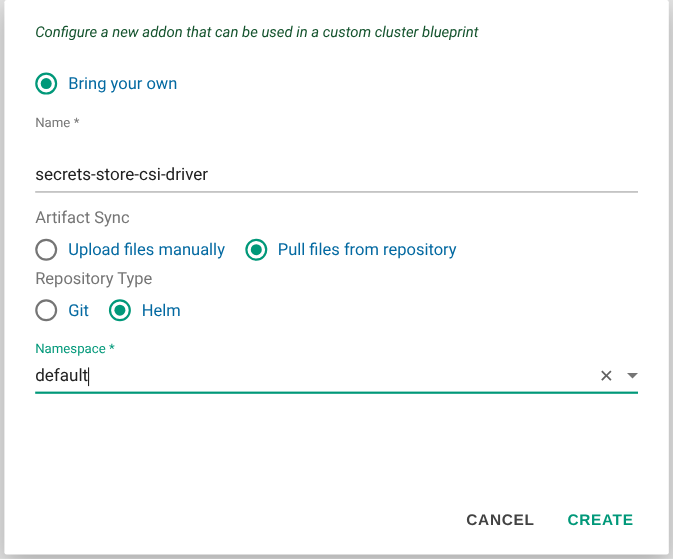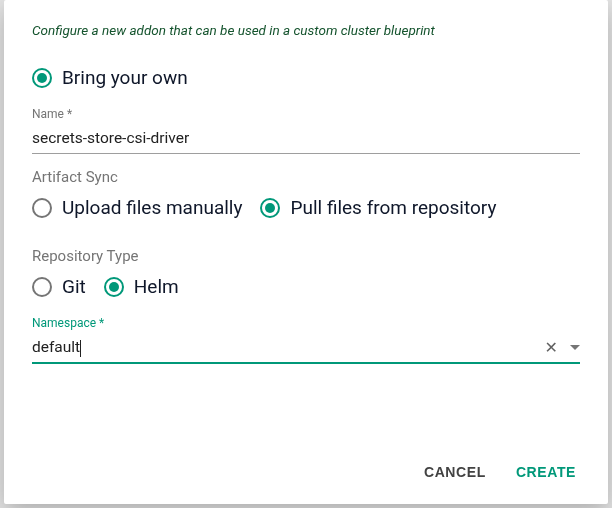--- a/index.html
+++ b/index.html
@@ -56,22 +56,22 @@
   .radio-opt.selected .radio {
     border-color: #009879;
   }
   .radio-opt.selected .radio::after {
     content: "";
     width: 10px; height: 10px;
     border-radius: 50%;
     background: #009879;
   }
   .radio-opt .radio-label {
-    font-size: 19px;
-    color: #0f172a;
+    font-size: 15px;
+    color: #0369a1;
   }
   .field {
     margin-bottom: 14px;
   }
   .field-label {
     font-size: 12px;
     color: #757575;
     margin-bottom: 4px;
   }
   .field-label.focused {
@@ -80,20 +80,21 @@
   .field-input {
     width: 100%;
     border: none;
     border-bottom: 1px solid #9e9e9e;
     font-size: 15.5px;
     color: #212121;
     padding: 4px 0 6px 0;
     outline: none;
     background: transparent;
     font-family: inherit;
+    margin-top: 24px;
   }
   .select-row {
     display: flex;
     align-items: center;
     border-bottom: 1px solid #9e9e9e;
     padding: 4px 0 6px 0;
   }
   .select-row.focused {
     border-bottom: 2px solid #009879;
     padding-bottom: 5px;
@@ -116,21 +117,21 @@
     cursor: pointer;
     padding: 0 6px;
   }
   .section-label {
     font-size: 15px;
     color: #757575;
     margin-bottom: 10px;
   }
   .radio-row.tight {
     gap: 18px;
-    margin-bottom: 28px;
+    margin-bottom: 7px;
   }
   .actions {
     margin-top: auto;
     display: flex;
     justify-content: flex-end;
     gap: 22px;
     padding-top: 14px;
   }
   .btn {
     font-size: 14px;

